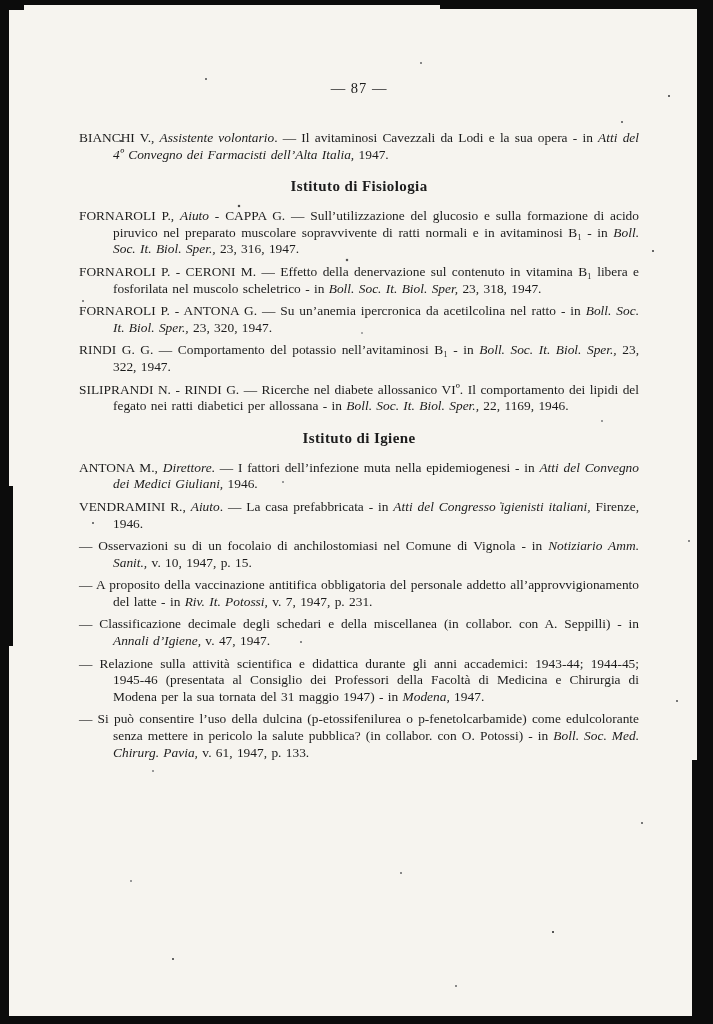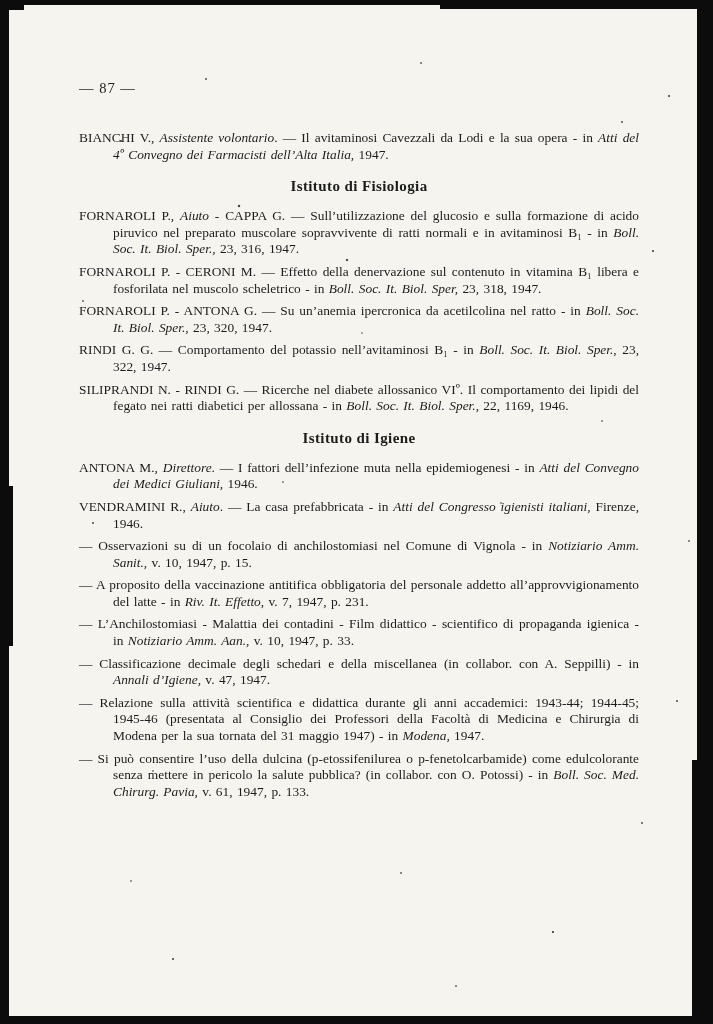--- a/index.html
+++ b/index.html
@@ -37,21 +37,21 @@
       400px 872px 0 0 #888, 152px 770px 0 0 #999, 621px 121px 0 0 #777,
       361px 332px 0 0 #aaa, 282px 481px 0 0 #999, 455px 985px 0 0 #888,
       668px 95px 0 0 #666, 688px 540px 0 0 #888, 130px 880px 0 0 #999;
   }
   .page-content{
     position:absolute;left:0;top:0;
     padding:80px 74px 0 79px;
     width:560px;
   }
   .page-number{
-    text-align:left;
+    text-align:center;
     font-size:14.5px;
     letter-spacing:1px;
     margin:0 0 33px 0;
   }
   .section-heading{
     text-align:center;
     font-weight:bold;
     font-size:15px;
     letter-spacing:0.4px;
     margin:15px 0 13px 0;
@@ -91,22 +91,21 @@
           <p class="entry"><span>SILIPRANDI N. - RINDI G. — Ricerche nel diabete allossanico VIº. Il comportamento dei lipidi del fegato nei ratti diabetici per allossana - in </span><span class="it">Boll. Soc. It. Biol. Sper.,</span><span> 22, 1169, 1946.</span></p>
         </div>
     </div>
 
     <div class="section">
       <h2 class="section-heading">Istituto di Igiene</h2>
       <div>
           <p class="entry"><span>ANTONA M., </span><span class="it">Direttore</span><span>. — I fattori dell’infezione muta nella epidemiogenesi - in </span><span class="it">Atti del Convegno dei Medici Giuliani,</span><span> 1946.</span></p>
           <p class="entry"><span>VENDRAMINI R., </span><span class="it">Aiuto</span><span>. — La casa prefabbricata - in </span><span class="it">Atti del Congresso igienisti italiani,</span><span> Firenze, 1946.</span></p>
           <p class="entry"><span>— Osservazioni su di un focolaio di anchilostomiasi nel Comune di Vignola - in </span><span class="it">Notiziario Amm. Sanit.,</span><span> v. 10, 1947, p. 15.</span></p>
-          <p class="entry"><span>— A proposito della vaccinazione antitifica obbligatoria del personale addetto all’approvvigionamento del latte - in </span><span class="it">Riv. It. Effetto,</span><span> v. 7, 1947, p. 231.</span></p>
-          <p class="entry"><span>— L’Anchilostomiasi - Malattia dei contadini - Film didattico - scientifico di propaganda igienica - in </span><span class="it">Notiziario Amm. Aan.,</span><span> v. 10, 1947, p. 33.</span></p>
+          <p class="entry"><span>— A proposito della vaccinazione antitifica obbligatoria del personale addetto all’approvvigionamento del latte - in </span><span class="it">Riv. It. Potossi,</span><span> v. 7, 1947, p. 231.</span></p>
           <p class="entry"><span>— Classificazione decimale degli schedari e della miscellanea (in collabor. con A. Seppilli) - in </span><span class="it">Annali d’Igiene,</span><span> v. 47, 1947.</span></p>
           <p class="entry"><span>— Relazione sulla attività scientifica e didattica durante gli anni accademici: 1943-44; 1944-45; 1945-46 (presentata al Consiglio dei Professori della Facoltà di Medicina e Chirurgia di Modena per la sua tornata del 31 maggio 1947) - in </span><span class="it">Modena,</span><span> 1947.</span></p>
           <p class="entry"><span>— Si può consentire l’uso della dulcina (p-etossifenilurea o p-fenetolcarbamide) come edulcolorante senza mettere in pericolo la salute pubblica? (in collabor. con O. Potossi) - in </span><span class="it">Boll. Soc. Med. Chirurg. Pavia,</span><span> v. 61, 1947, p. 133.</span></p>
         </div>
     </div>
   </div>
 
   <div class="specks"></div>
 
   <div class="b b-top"></div>

